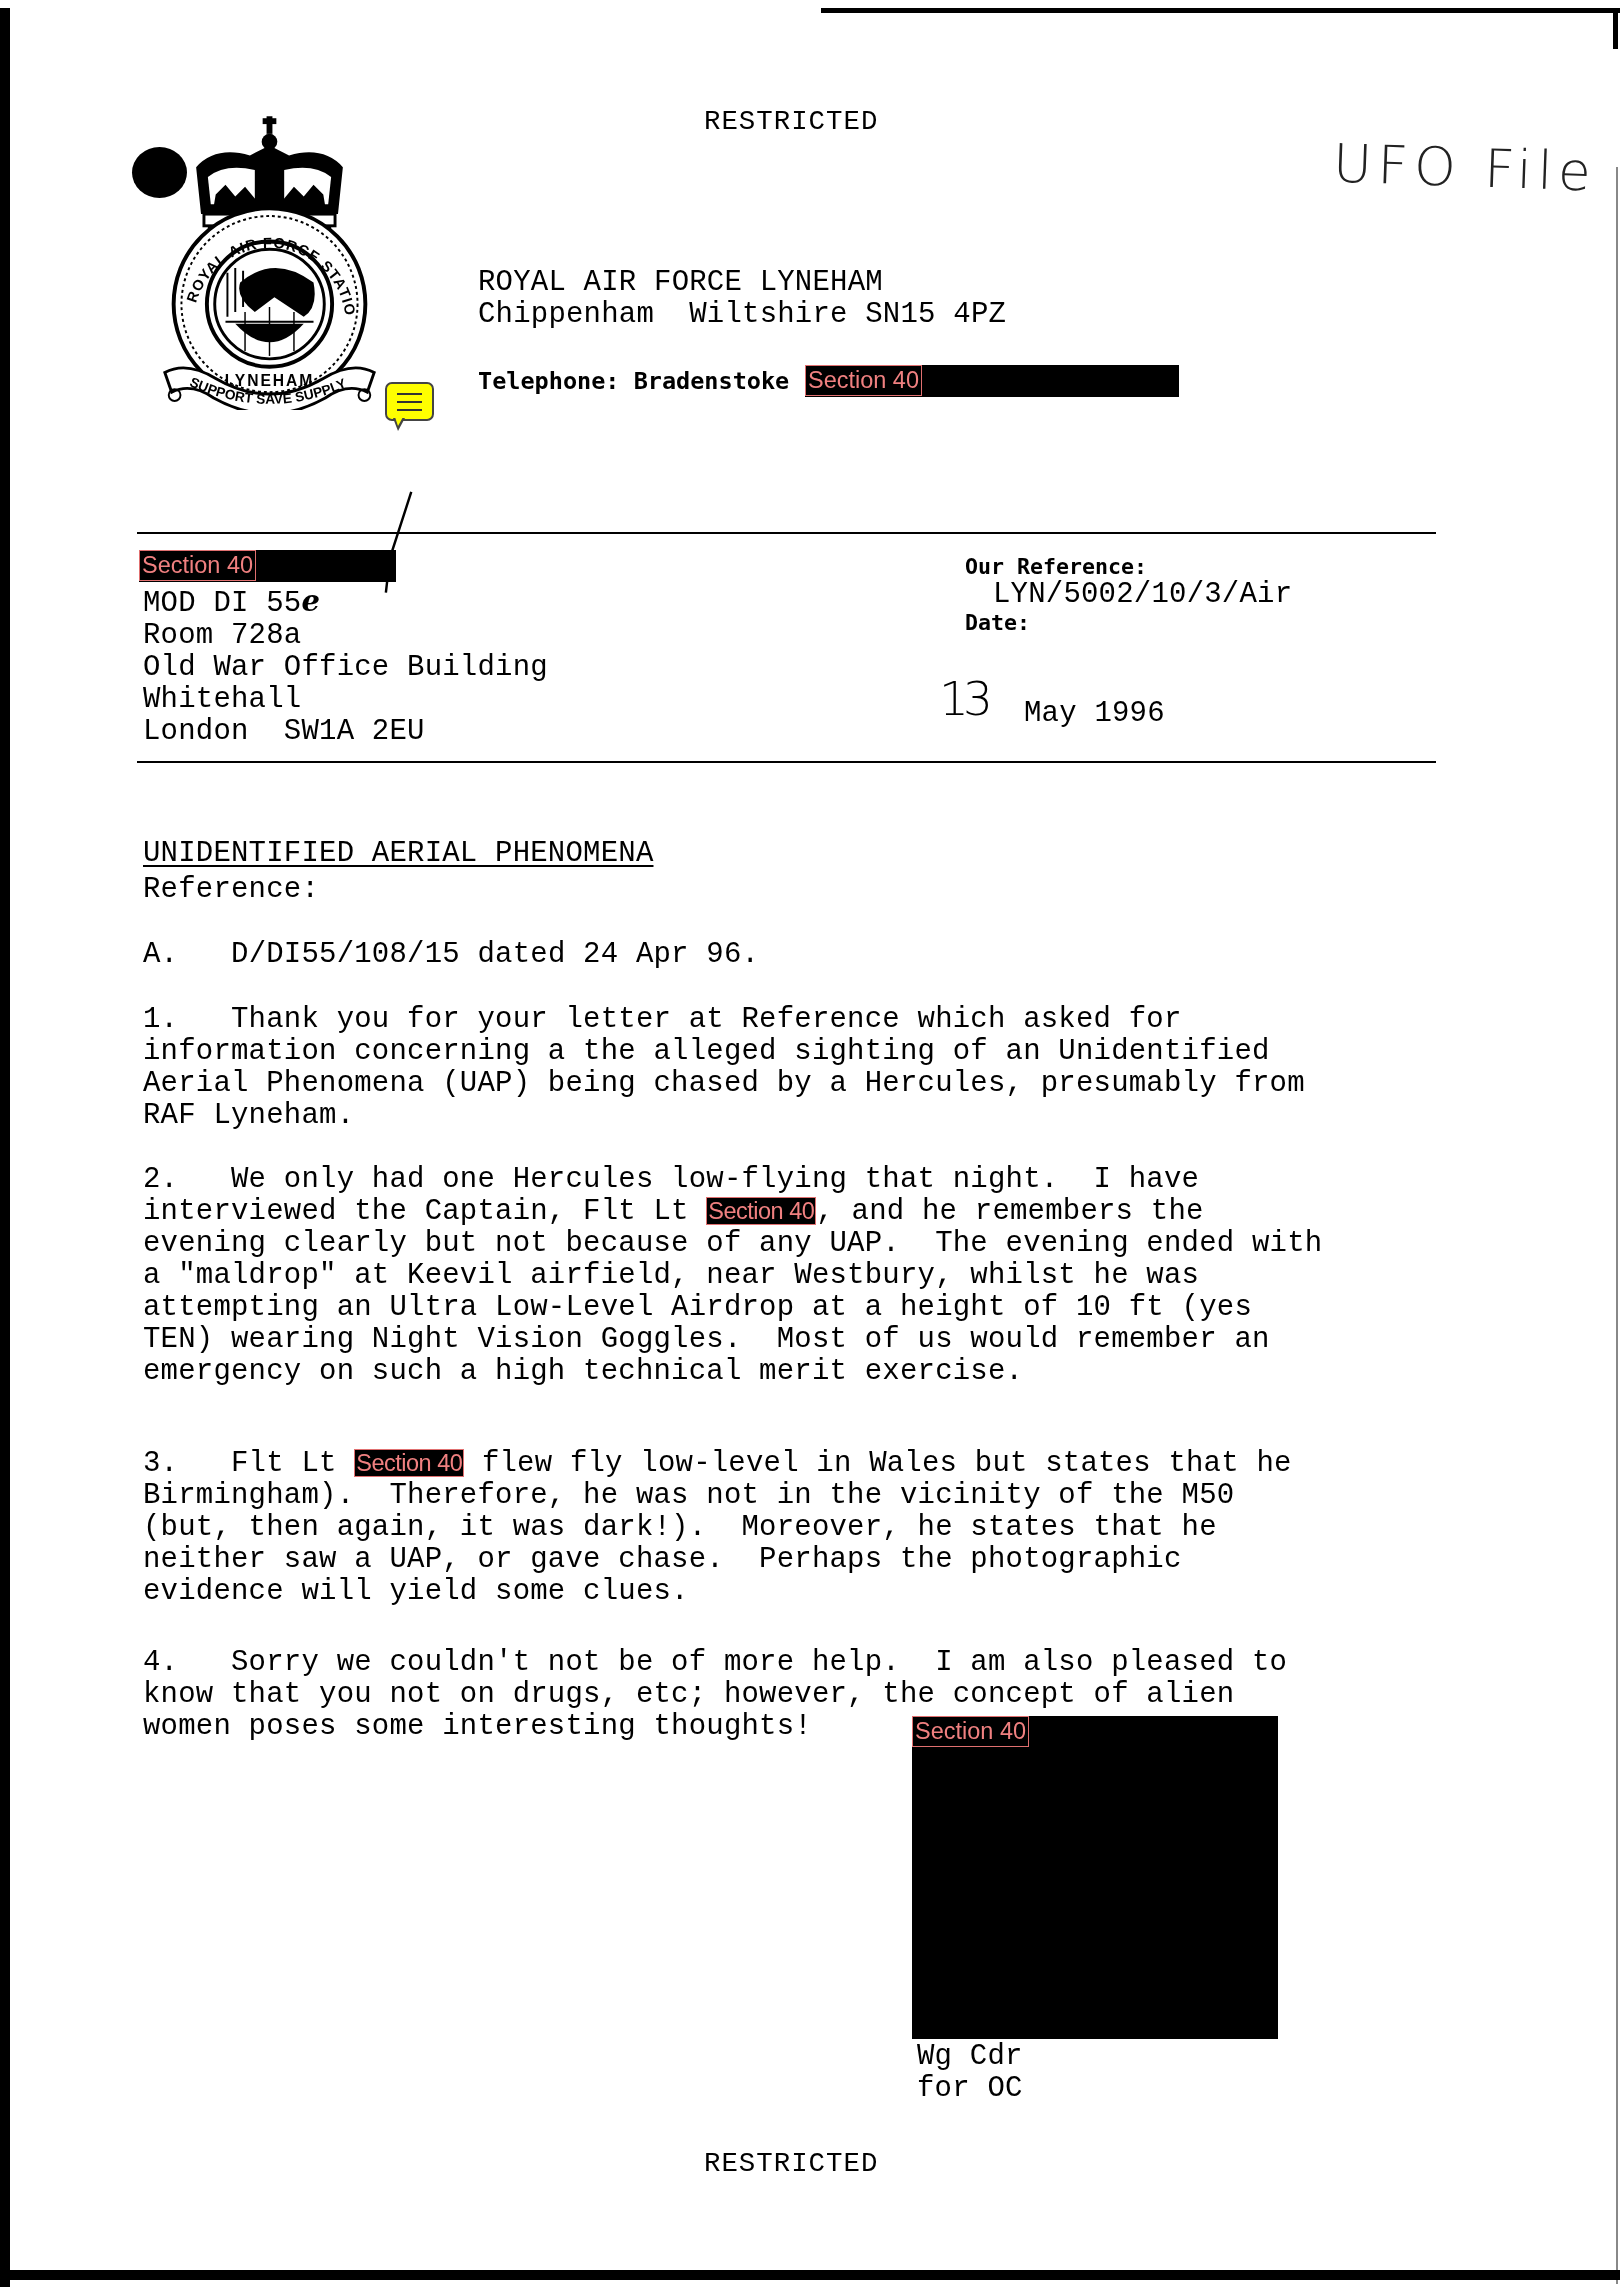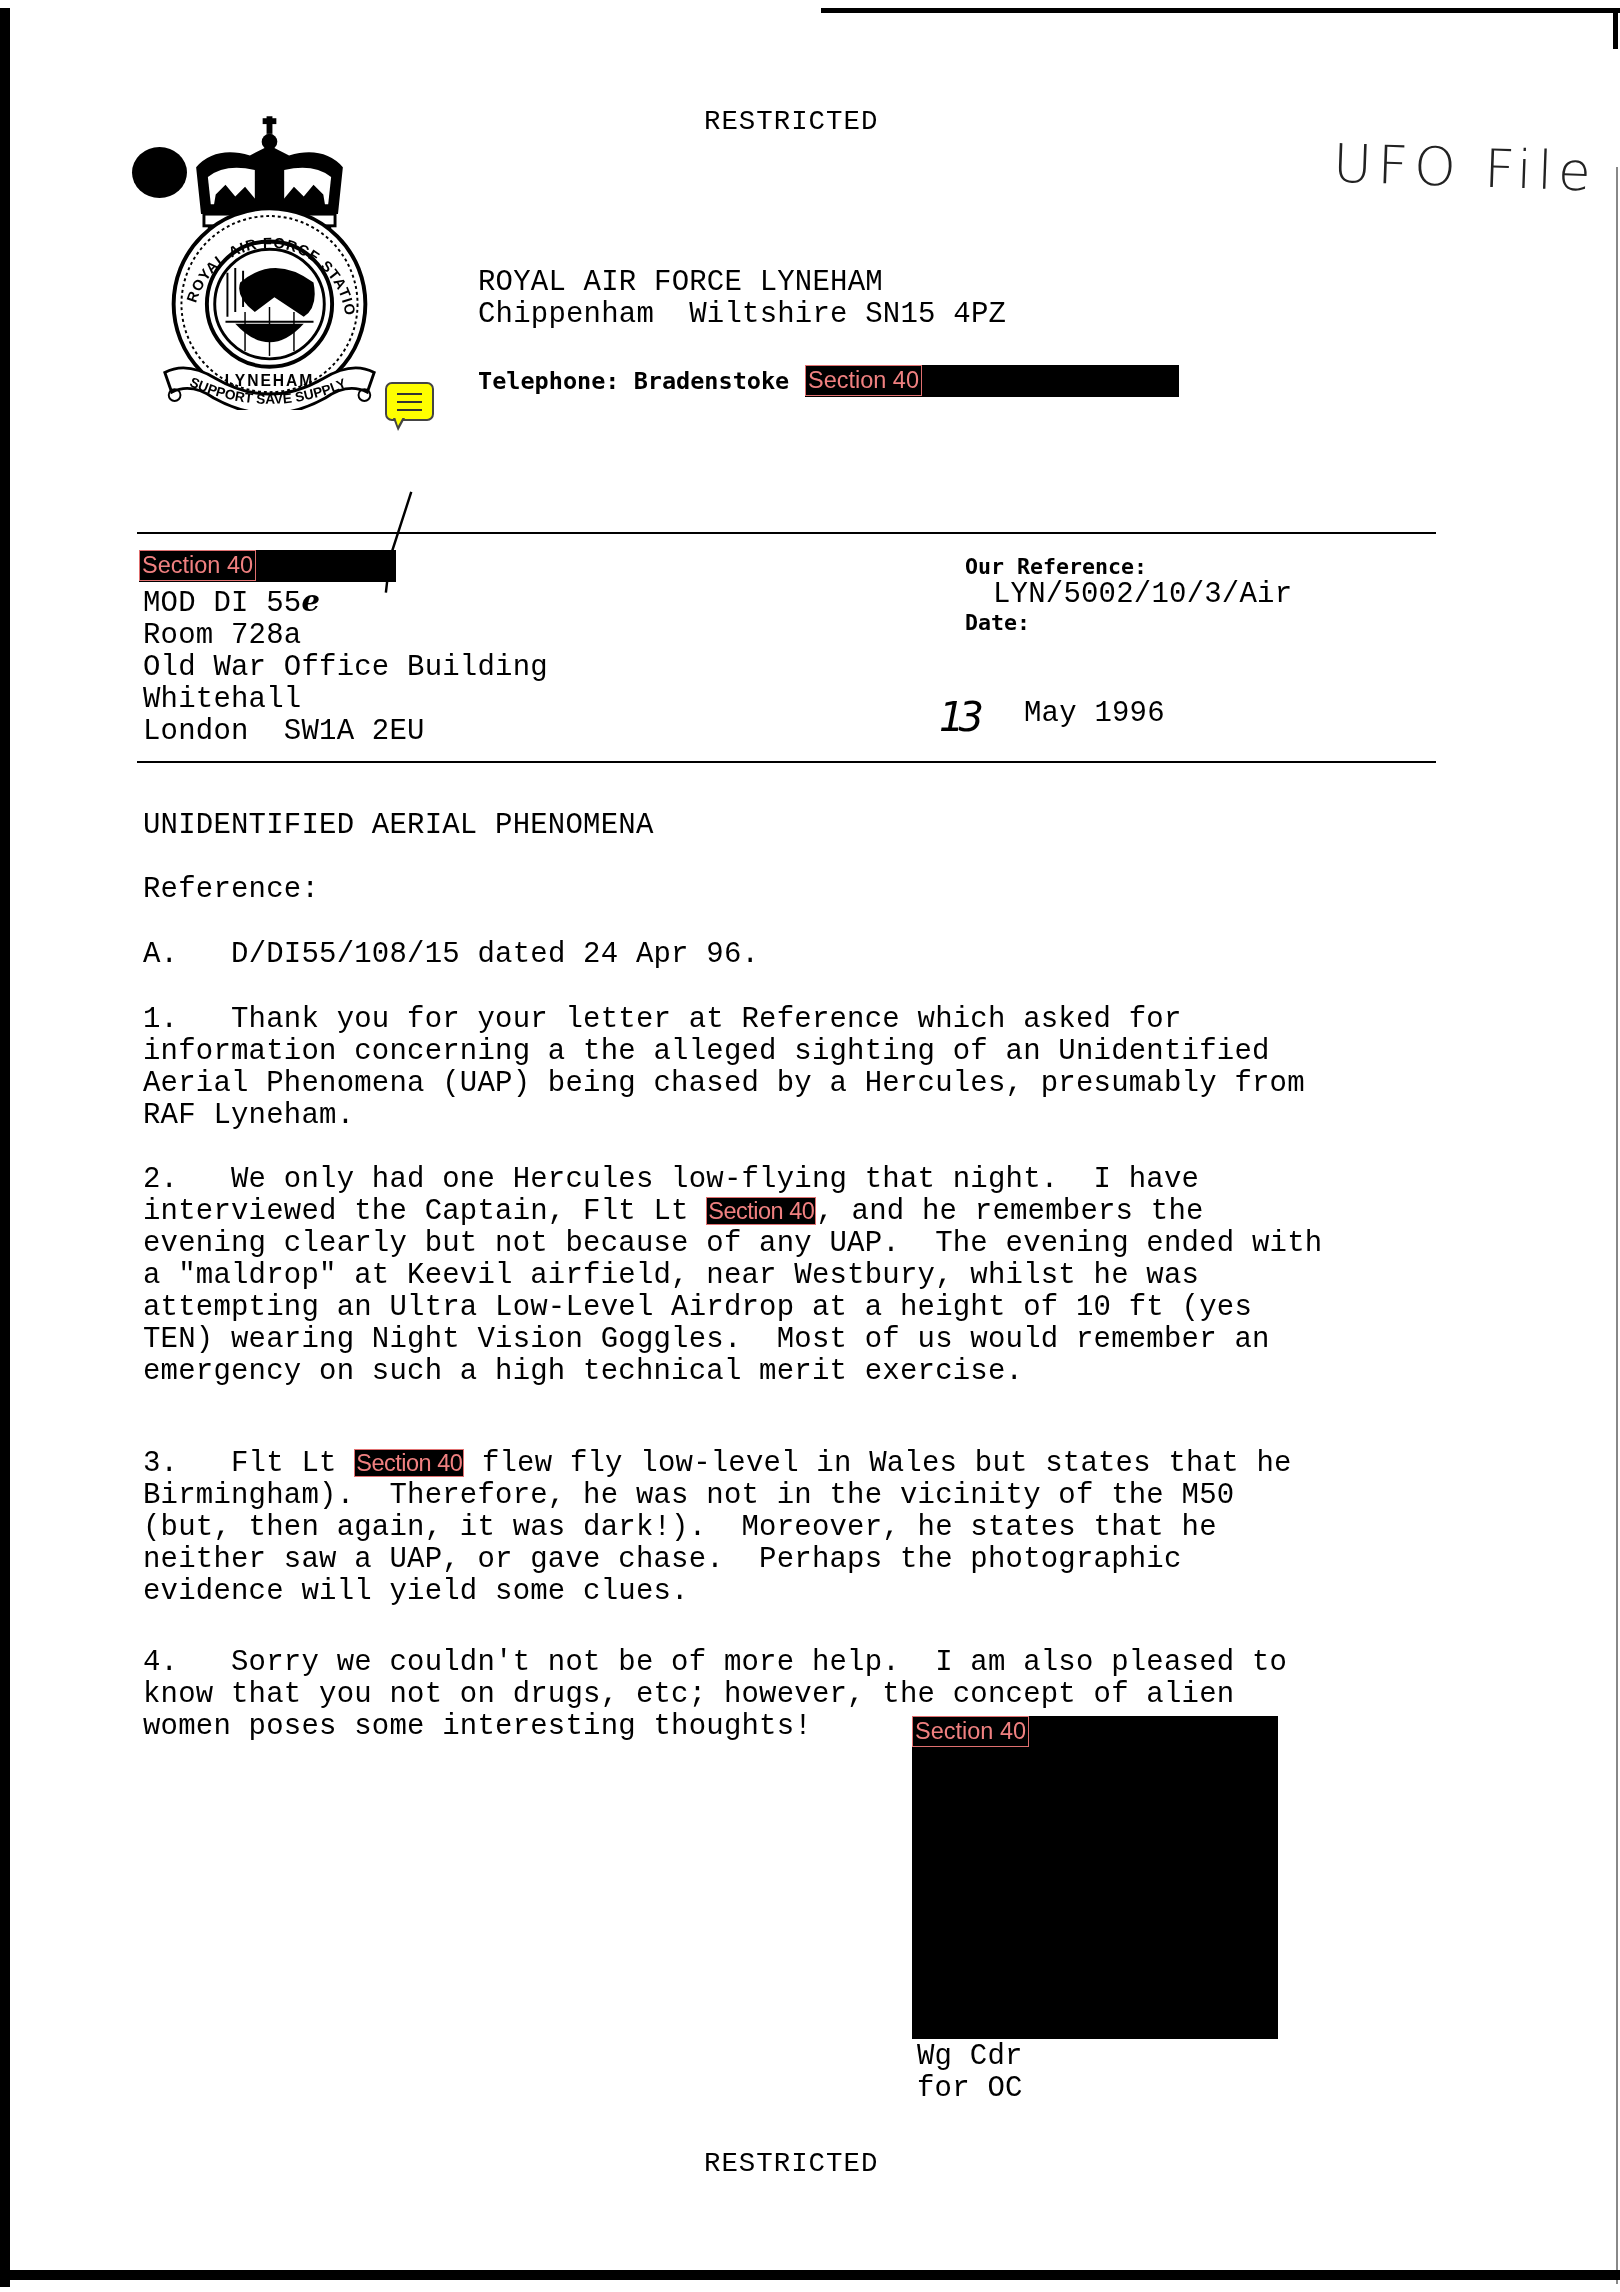--- a/index.html
+++ b/index.html
@@ -40,21 +40,21 @@
     }
     .comment-icon {
       width: 49px; height: 39px; background: #ffff00; border: 2px solid #444; border-radius: 6.9px;
       box-sizing: border-box;
     }
     .comment-icon .ln { position: absolute; left: 9.8px; width: 25.5px; height: 2px; background: #333; }
     .comment-tail { position: absolute; left: 7.8px; top: 36px; width: 0; height: 0;
       border-left: 5.9px solid transparent; border-right: 7.8px solid transparent; border-top: 13.7px solid #444; }
     .comment-tail-in { position: absolute; left: 9.8px; top: 35px; width: 0; height: 0;
       border-left: 3.9px solid transparent; border-right: 5.9px solid transparent; border-top: 9.8px solid #ffff00; }
-    .underline { text-underline-offset: 3.9px; text-decoration-thickness: 2px; }
+    .underline { text-decoration: underline; text-underline-offset: 3.9px; text-decoration-thickness: 2px; margin-top: 28px; }
   </style>
 </head>
 <body>
 
 <div class="abs scan-left"></div>
 <div class="abs scan-top"></div>
 <div class="abs scan-right-top"></div>
 <div class="abs scan-right" style="width:2px;left:1616px;background:#888;"></div>
 <div class="abs scan-bottom"></div>
 
@@ -146,21 +146,21 @@
   <div class="mono body-text">Old War Office Building</div>
   <div class="mono body-text">Whitehall</div>
   <div class="mono body-text">London  SW1A 2EU</div>
 </div>
 
 <div class="abs" style="left:965px; top:554px;">
   <div class="label-bold">Our Reference:</div>
   <div class="mono body-text" style="line-height:31px;margin-left:28px;">LYN/5002/10/3/Air</div>
   <div class="label-bold">Date:</div>
 </div>
-<div class="abs" style="left:939px; top:694px; font-family:'DejaVu Sans',sans-serif; font-size:40px; font-weight:200; letter-spacing:-5.9px;font-style:italic;">13</div>
+<div class="abs" style="left:939px; top:671px; font-family:'DejaVu Sans',sans-serif; font-size:47px; font-weight:200; letter-spacing:-5.9px;">13</div>
 <div class="abs mono body-text" style="left:1024px; top:698px;">May 1996</div>
 
 <div class="abs rule" style="left:137px; top:761px; width:1299px;"></div>
 
 <div class="abs mono body-text underline" style="left:143px; top:810px;">UNIDENTIFIED AERIAL PHENOMENA</div>
 
 <div class="abs mono body-text" style="left:143px; top:874px;">Reference:</div>
 <div class="abs mono body-text" style="left:143px; top:939px;"><span>A.</span>   <span>D/DI55/108/15 dated 24 Apr 96.</span></div>
 
 <div class="abs" style="left:143px; top:1004px;">

